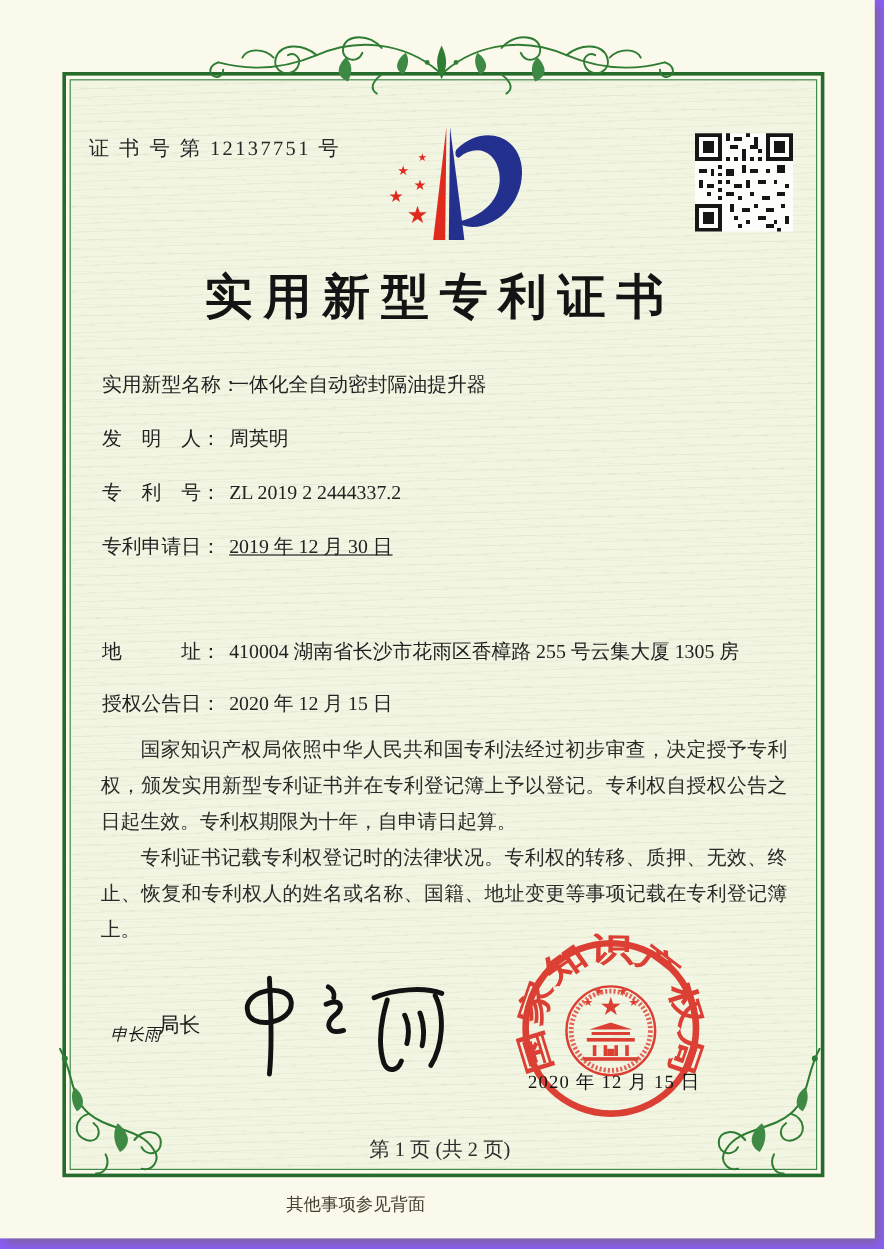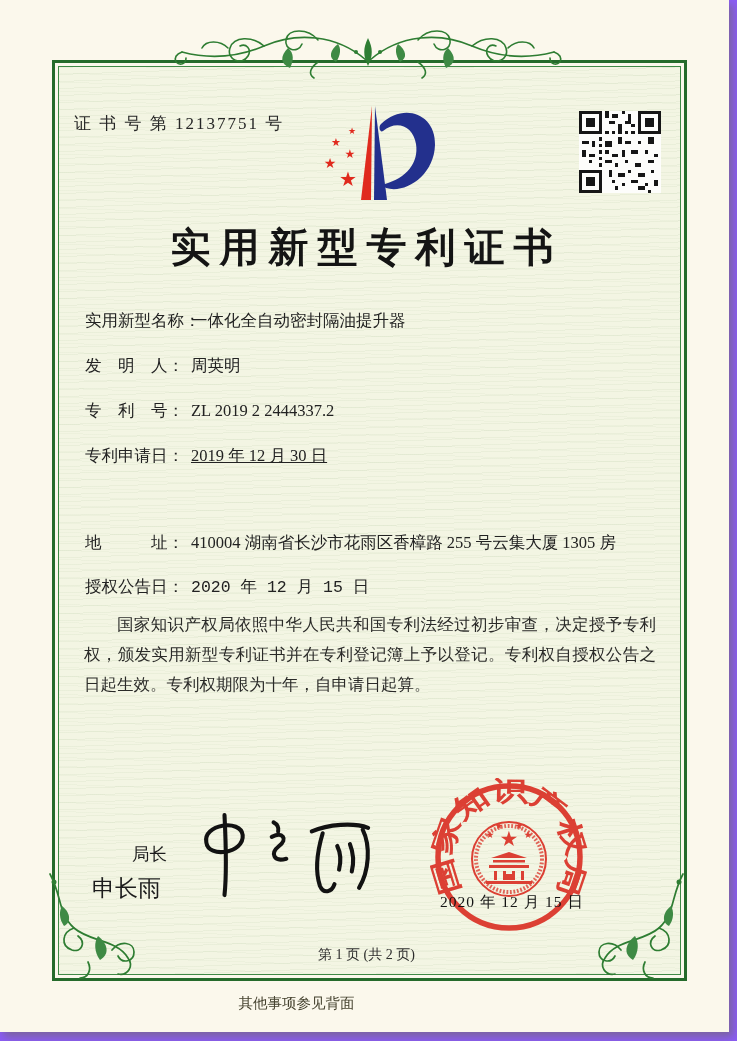--- a/index.html
+++ b/index.html
@@ -21,25 +21,25 @@
   .title{position:absolute;left:52px;top:220px;width:629px;text-align:center;
          font-size:40px;font-weight:bold;letter-spacing:9px;color:#141414;}
   .row{position:absolute;left:85px;font-size:16.5px;white-space:nowrap;color:#222;}
   .row .lbl{display:inline-block;width:104px;}
   .row .val{margin-left:2px;}
   .pair2{position:absolute;left:358px;top:0;}
   .body-text{position:absolute;left:84px;top:610px;width:572px;font-size:16.5px;
              line-height:30px;text-align:justify;color:#2a2a28;}
   .body-text p{margin:0;text-indent:2em;}
   .officer-title{position:absolute;left:92px;top:842px;font-size:17.5px;color:#1c1c1c;margin-left:40px;}
-  .officer-name{position:absolute;left:92px;top:873px;font-size:23px;color:#1c1c1c;}
+  .officer-name{position:absolute;left:92px;top:854px;font-size:14px;color:#1c1c1c;font-style:italic;}
   .signature{position:absolute;left:182px;top:806px;}
   .seal{position:absolute;left:430px;top:778px;opacity:0.94;}
   .seal-date{position:absolute;left:440px;top:892px;font-size:15.5px;letter-spacing:1px;color:#141414;z-index:6;}
-  .page-info{position:absolute;left:52px;top:946px;width:629px;text-align:center;font-size:14px;color:#2c2c2c;}
+  .page-info{position:absolute;left:52px;top:946px;width:629px;text-align:center;font-size:17px;color:#2c2c2c;}
   .back-note{position:absolute;left:0;top:994px;width:593px;text-align:center;font-size:14.5px;color:#45422f;}
   .ornament{position:absolute;z-index:3;}
   svg{display:block;}
 </style>
 </head>
 <body>
 
 <div class="stage">
   <div class="paper">
 
@@ -182,26 +182,27 @@
     </div>
     <div class="row" style="top:400px;">
       <span class="lbl"><span>专　利　号</span><span>：</span></span><span class="val">ZL 2019 2 2444337.2</span>
     </div>
     <div class="row" style="top:445px;text-decoration:underline;">
       <span class="lbl"><span>专利申请日</span><span>：</span></span><span class="val">2019 年 12 月 30 日</span>
     </div>
     <div class="row" style="top:532px;">
       <span class="lbl"><span>地　　　址</span><span>：</span></span><span class="val">410004 湖南省长沙市花雨区香樟路 255 号云集大厦 1305 房</span>
     </div>
-    <div class="row" style="top:576px;width:572px;font-family:Liberation Mono, monospace;">
+    <div class="row" style="top:576px;width:572px;">
       <span class="lbl"><span>授权公告日</span><span>：</span></span><span class="val">2020 年 12 月 15 日</span>
     </div>
 
     <div class="body-text">
       <p>国家知识产权局依照中华人民共和国专利法经过初步审查，决定授予专利权，颁发实用新型专利证书并在专利登记簿上予以登记。专利权自授权公告之日起生效。专利权期限为十年，自申请日起算。</p>
+      <p>专利证书记载专利权登记时的法律状况。专利权的转移、质押、无效、终止、恢复和专利权人的姓名或名称、国籍、地址变更等事项记载在专利登记簿上。</p>
     </div>
 
     <div class="officer-title">局长</div>
     <div class="officer-name">申长雨</div>
 
     <div class="signature">
       <svg width="205" height="100" viewBox="0 0 220 110">
         <g stroke="#121212" stroke-width="4.5" fill="none" stroke-linecap="round" stroke-linejoin="round">
           <path d="M24,40 C20,20 62,14 64,32 C66,52 26,58 24,40 Z"></path>
           <path d="M44,10 C45,30 47,70 44,98"></path>

